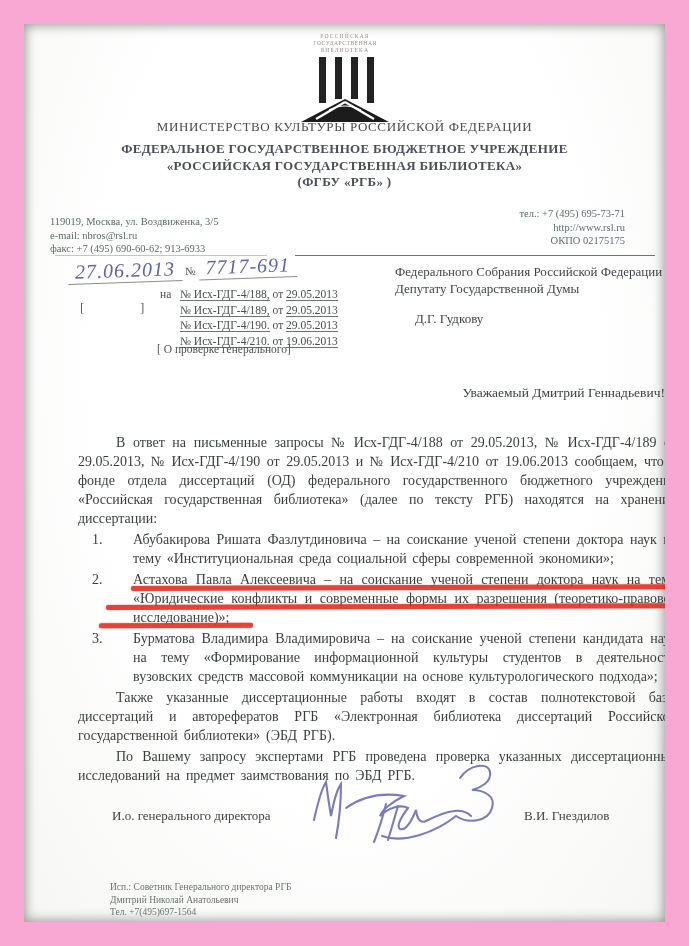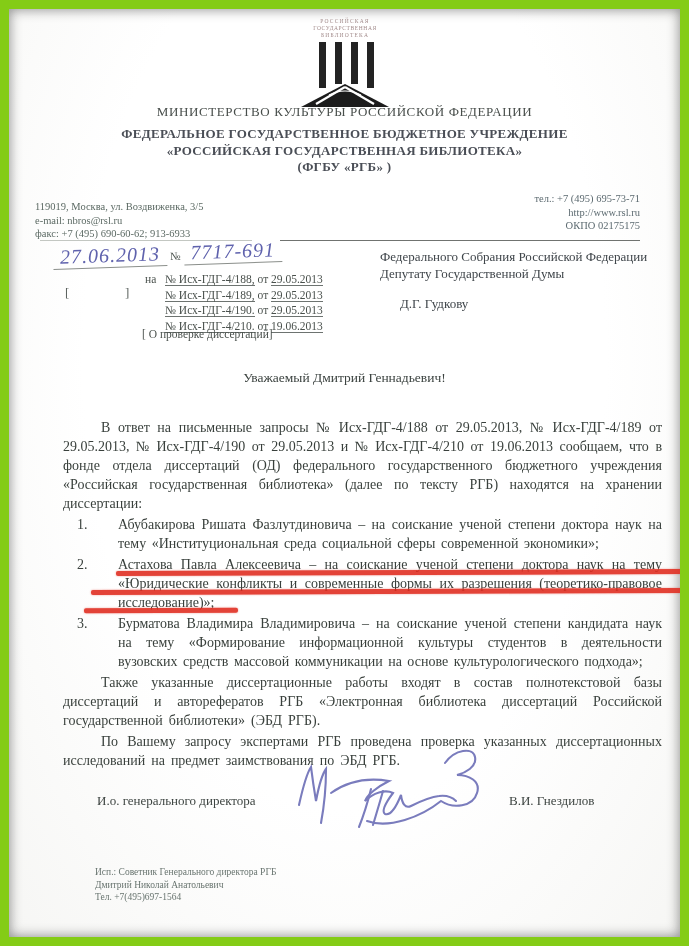--- a/index.html
+++ b/index.html
@@ -1,17 +1,17 @@
 <!DOCTYPE html>
 <html><head>
 <meta charset="utf-8">
 <style>
   html,body{margin:0;padding:0;}
   body{width:689px;height:946px;font-family:"Liberation Serif",serif;}
-  .frame{width:689px;height:946px;background:#84cc16;padding:9px;box-sizing:border-box;}
+  .frame{width:689px;height:946px;background:#f9a8d4;padding:24px;box-sizing:border-box;}
   .paper{position:relative;width:100%;height:100%;overflow:hidden;
          background:radial-gradient(ellipse at 50% 38%, #ffffff 55%, #f6f6f4 100%);
          box-shadow:inset 0 0 12px 1px rgba(20,20,20,.45);}
 
   
   .logo{position:absolute;top:6px;left:50%;transform:translateX(-50%);}
   .ministry{position:absolute;top:95px;left:0;right:0;text-align:center;
             font-size:13px;letter-spacing:.6px;color:#484e4b;}
   .orgblock{position:absolute;top:117px;left:0;right:0;text-align:center;
             font-weight:bold;font-size:13px;line-height:16.5px;letter-spacing:.3px;color:#4a4e56;}
@@ -36,21 +36,21 @@
   .refs .u{border-bottom:1px solid #6d7370;}
   .bracket{position:absolute;top:276px;font-size:13px;color:#5a615d;}
   .bracket.l{left:56px;} .bracket.r{left:116px;}
   .subject{position:absolute;left:133px;top:319px;font-size:11.5px;color:#49504c;}
 
   
   .addressee{position:absolute;left:371px;top:240px;font-size:13px;line-height:16.5px;color:#3f454a;}
   .addressee .name{margin-top:14px;margin-left:20px;}
 
   
-  .salutation{position:absolute;left:0;right:0;top:361px;text-align:center;
+  .salutation{position:absolute;left:0;right:0;top:361px;text-align:right;
               font-size:13.5px;color:#3c4340;}
   .letter-body{position:absolute;left:54px;top:409px;width:599px;
                font-size:14px;line-height:19px;text-align:justify;color:#39403c;}
   .letter-body p{margin:2px 0 0 0;text-indent:38px;word-spacing:2.5px;}
   .letter-body p.first{margin-top:0;}
   .ditem{display:flex;margin-top:2px;}
   .ditem .num{flex:none;width:55px;padding-left:14px;box-sizing:border-box;}
   .ditem .txt{flex:1;text-align:justify;word-spacing:2px;position:relative;}
 
   
@@ -127,21 +127,21 @@
       </div>
       <div class="row">
         <span class="pfx"></span><span class="u">№ Исх-ГДГ-4/190.</span> <span>от</span> <span class="u">29.05.2013</span>
       </div>
       <div class="row">
         <span class="pfx"></span><span class="u">№ Исх-ГДГ-4/210.</span> <span>от</span> <span class="u">19.06.2013</span>
       </div>
     </div>
     <div class="bracket l">[</div>
     <div class="bracket r">]</div>
-    <div class="subject">[ О проверке диссертаций]</div>
+    <div class="subject">[ О проверке генерального]</div>
 
     <div class="addressee">
       <div>Федерального Собрания Российской Федерации</div>
       <div>Депутату Государственной Думы</div>
       <div class="name">Д.Г. Гудкову</div>
     </div>
 
     <div class="salutation">Уважаемый Дмитрий Геннадьевич!</div>
 
     <div class="letter-body">

